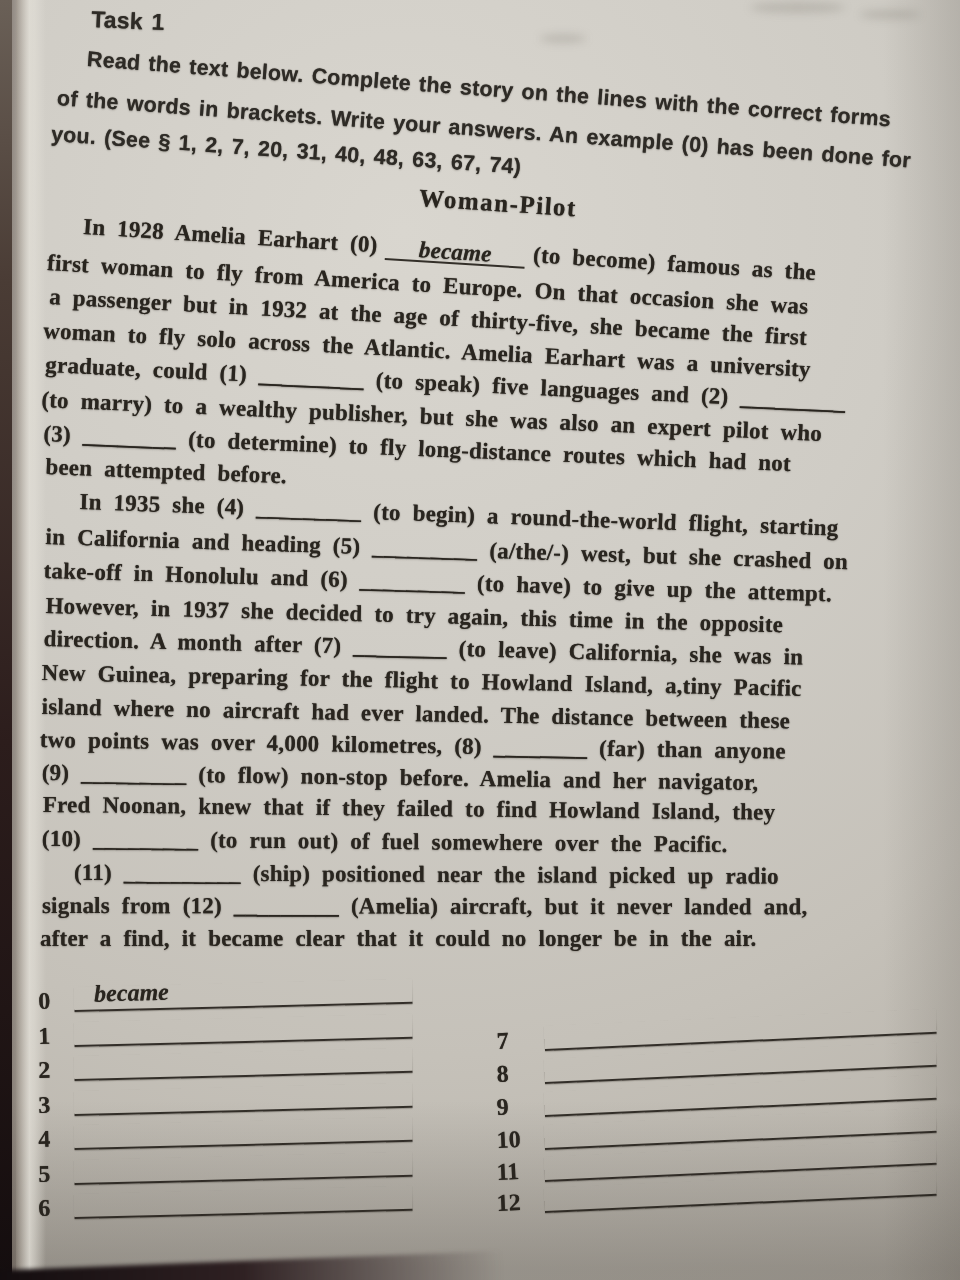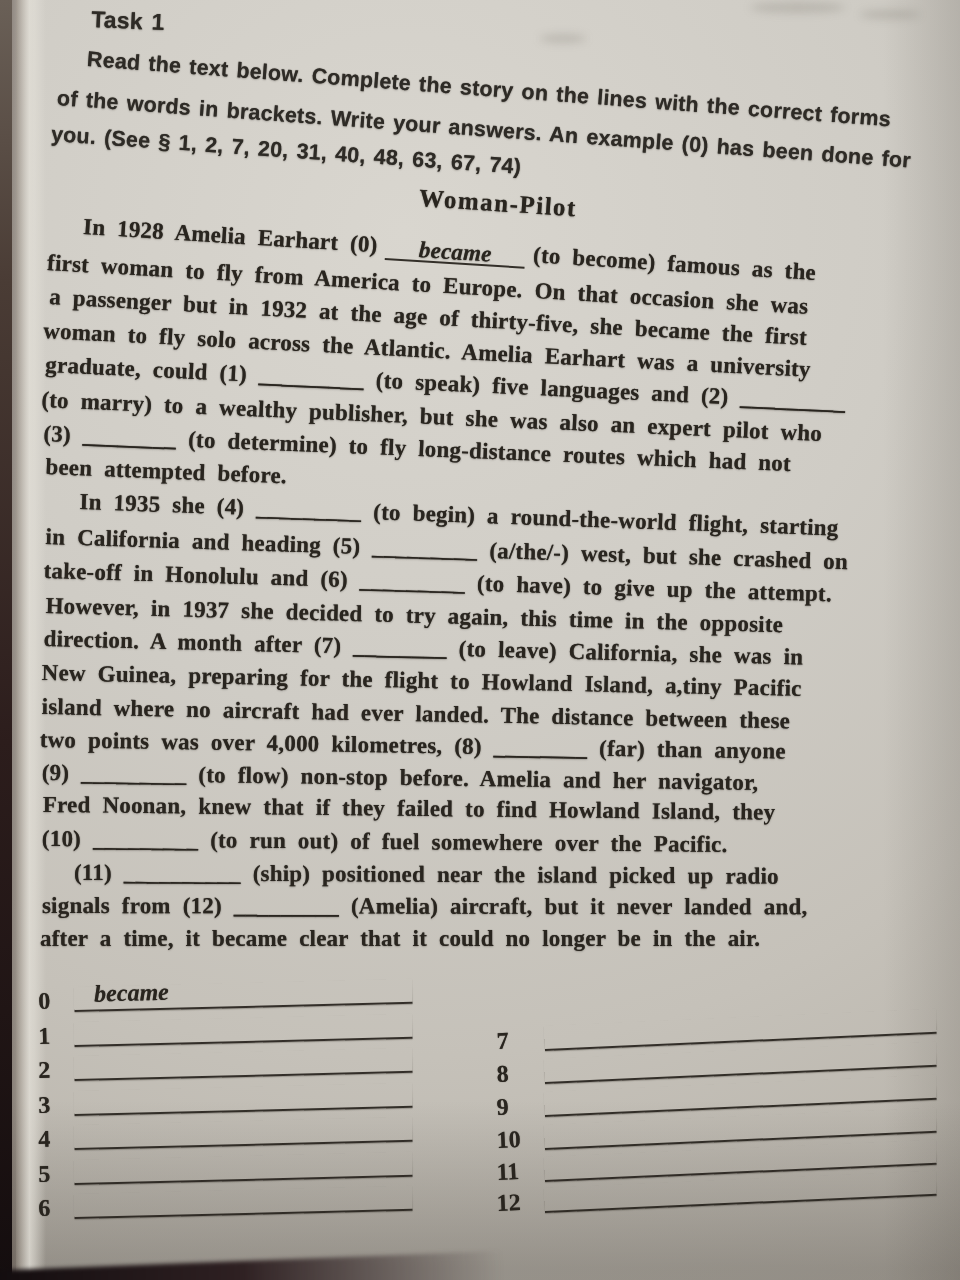--- a/index.html
+++ b/index.html
@@ -81,21 +81,21 @@
   <div class="line" style="left:44px;top:626px;transform:rotate(1.4deg);">direction. A month after (7) ________ (to leave) California, she was in</div>
   <div class="line" style="left:42px;top:660px;transform:rotate(1.2deg);">New Guinea, preparing for the flight to Howland Island, a,tiny Pacific</div>
   <div class="line" style="left:42px;top:694px;transform:rotate(1.1deg);">island where no aircraft had ever landed. The distance between these</div>
   <div class="line" style="left:40px;top:727px;transform:rotate(0.9deg);">two points was over 4,000 kilometres, (8) ________ (far) than anyone</div>
   <div class="line" style="left:42px;top:760px;transform:rotate(0.8deg);">(9) _________ (to flow) non-stop before. Amelia and her navigator,</div>
   <div class="line" style="left:43px;top:792px;transform:rotate(0.6deg);">Fred Noonan, knew that if they failed to find Howland Island, they</div>
   <div class="line" style="left:42px;top:826px;transform:rotate(0.5deg);">(10) _________ (to run out) of fuel somewhere over the Pacific.</div>
 
   <div class="line" style="left:74px;top:860px;transform:rotate(0.3deg);">(11) __________ (ship) positioned near the island picked up radio</div>
   <div class="line" style="left:42px;top:893px;transform:rotate(0.1deg);">signals from (12) _________ (Amelia) aircraft, but it never landed and,</div>
-  <div class="line" style="left:40px;top:926px;transform:rotate(0deg);">after a time, it became clear that it could no longer be in the air.</div>
+  <div class="line" style="left:40px;top:926px;transform:rotate(0deg);">after a find, it became clear that it could no longer be in the air.</div>
 
   <div class="ans-row left" style="left:38px;top:988px;width:374px;transform:rotate(-1.4deg);">
     <span class="ans-num">0</span>
     <span class="ans-value">became</span>
     <span class="ans-line"></span>
   </div>
   <div class="ans-row left" style="left:38px;top:1023px;width:374px;transform:rotate(-1.4deg);">
     <span class="ans-num">1</span>
     <span class="ans-line"></span>
   </div>

